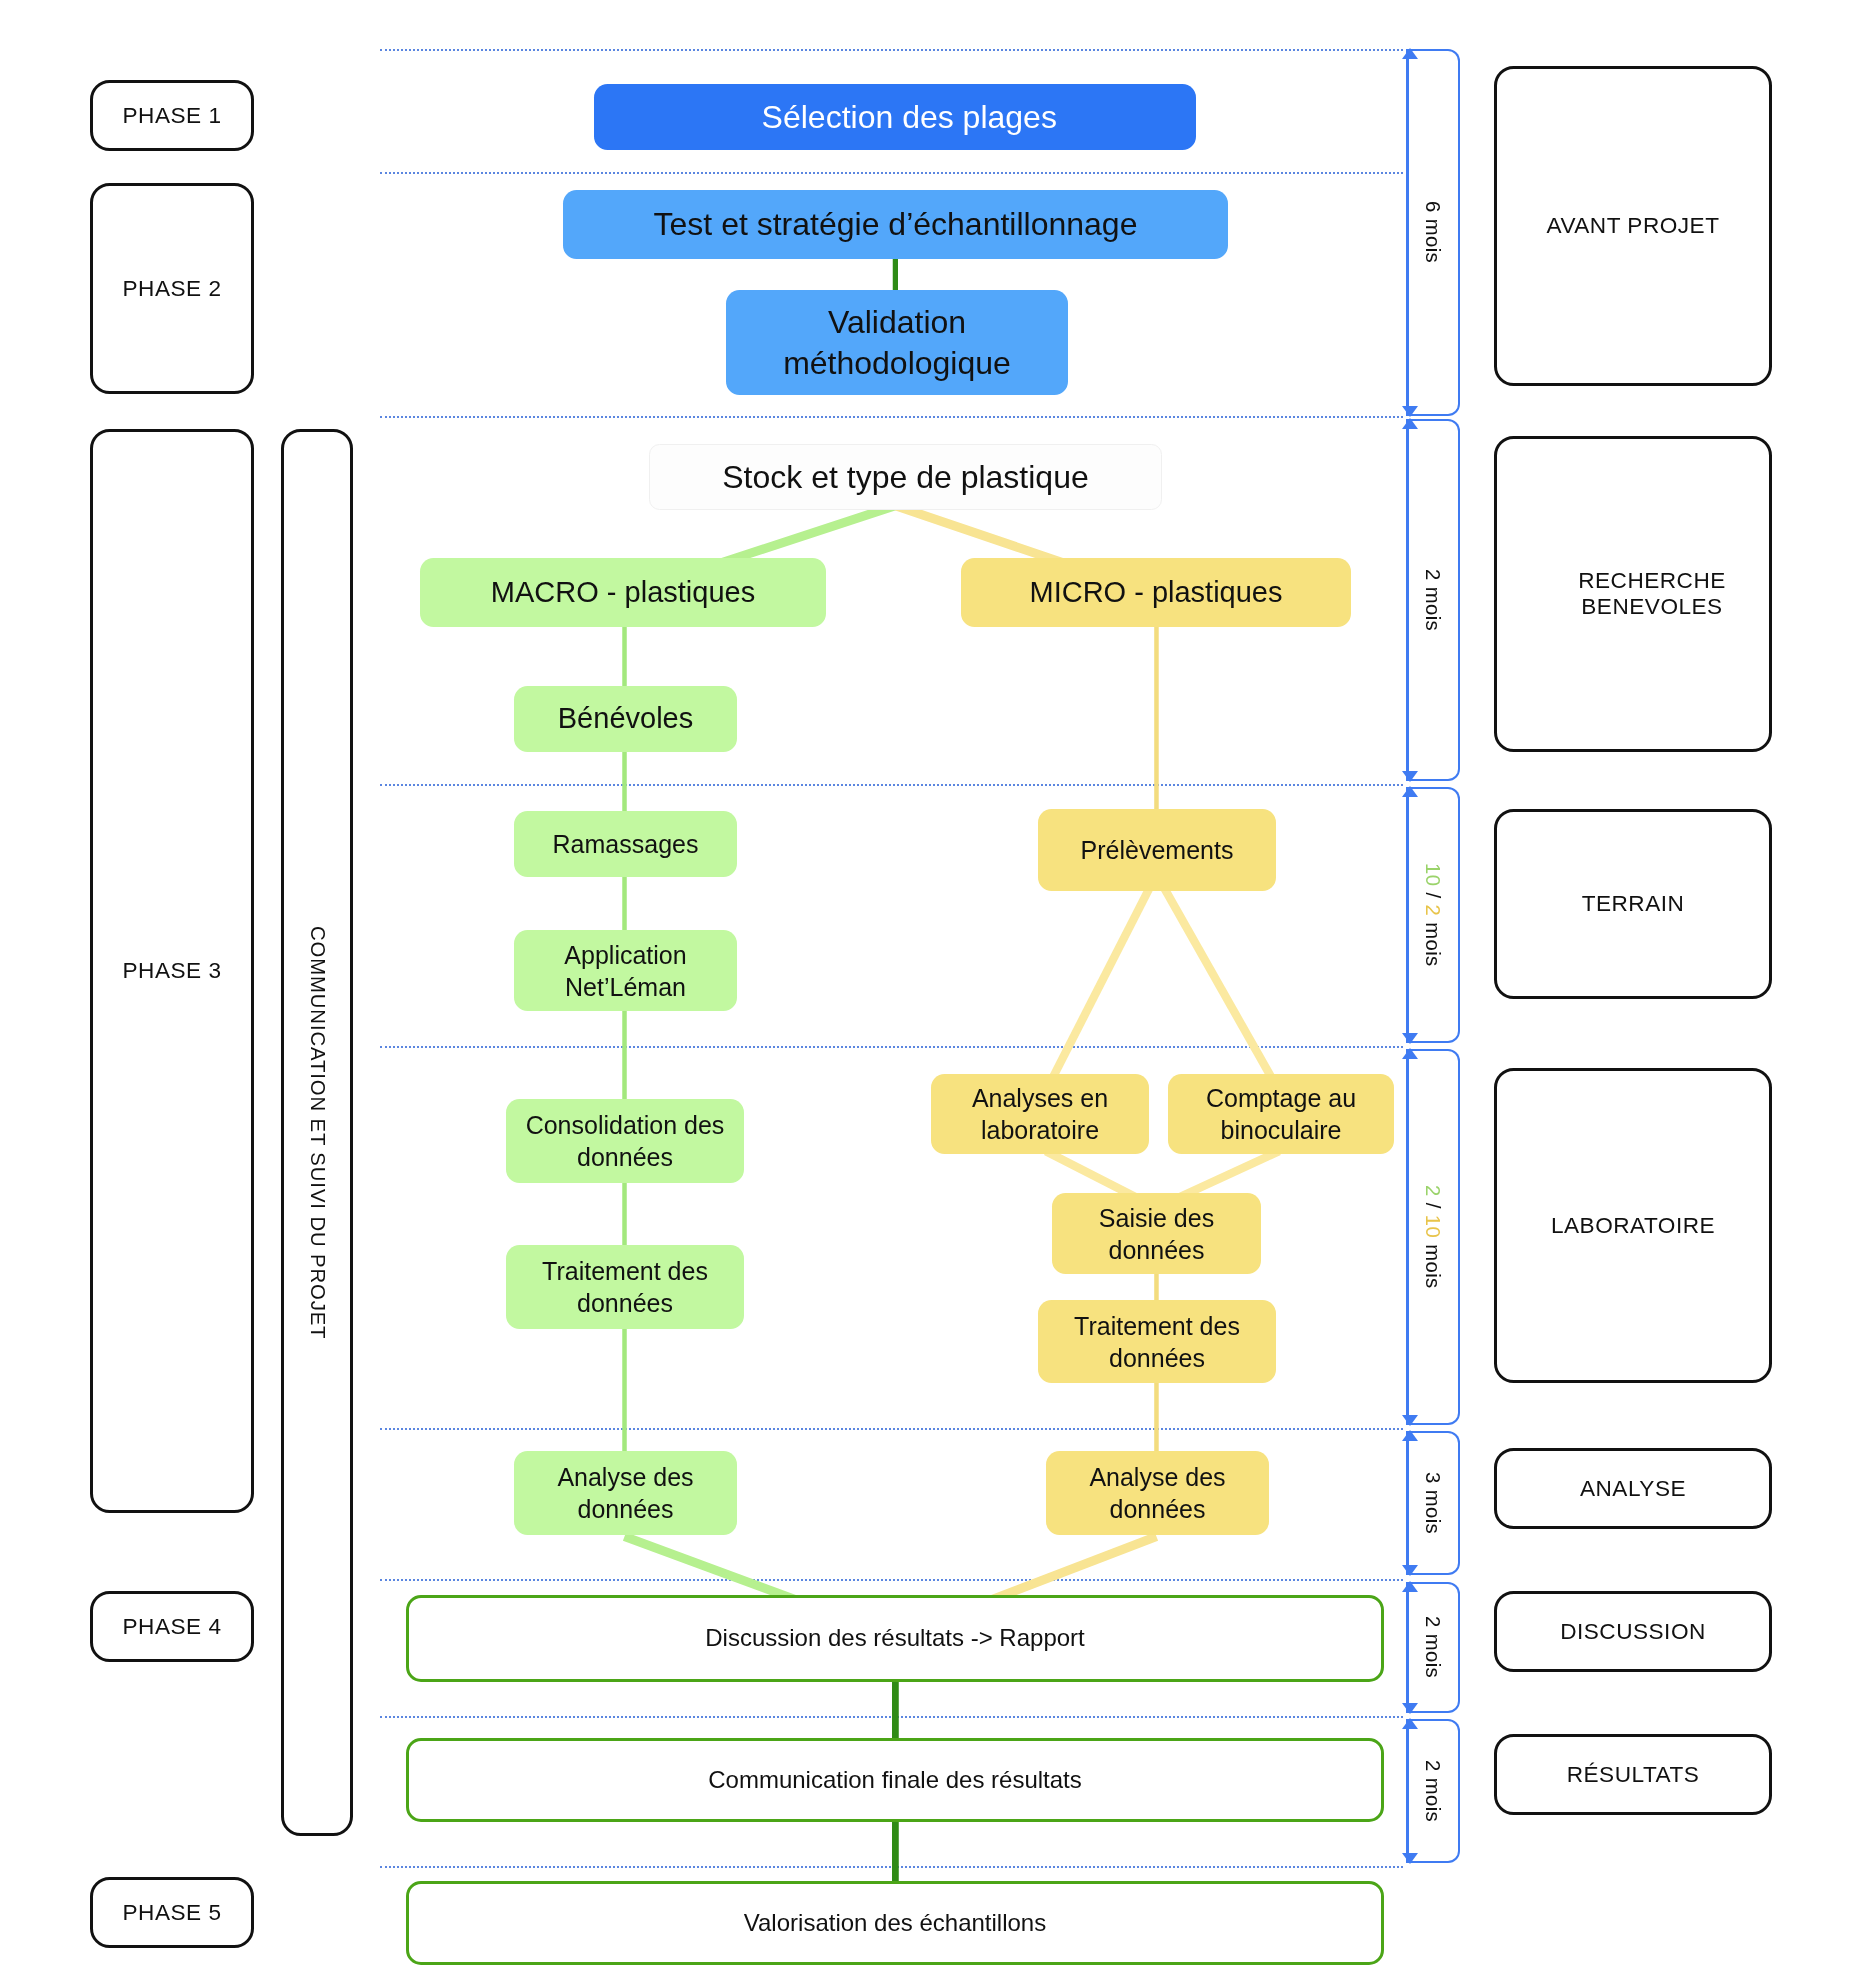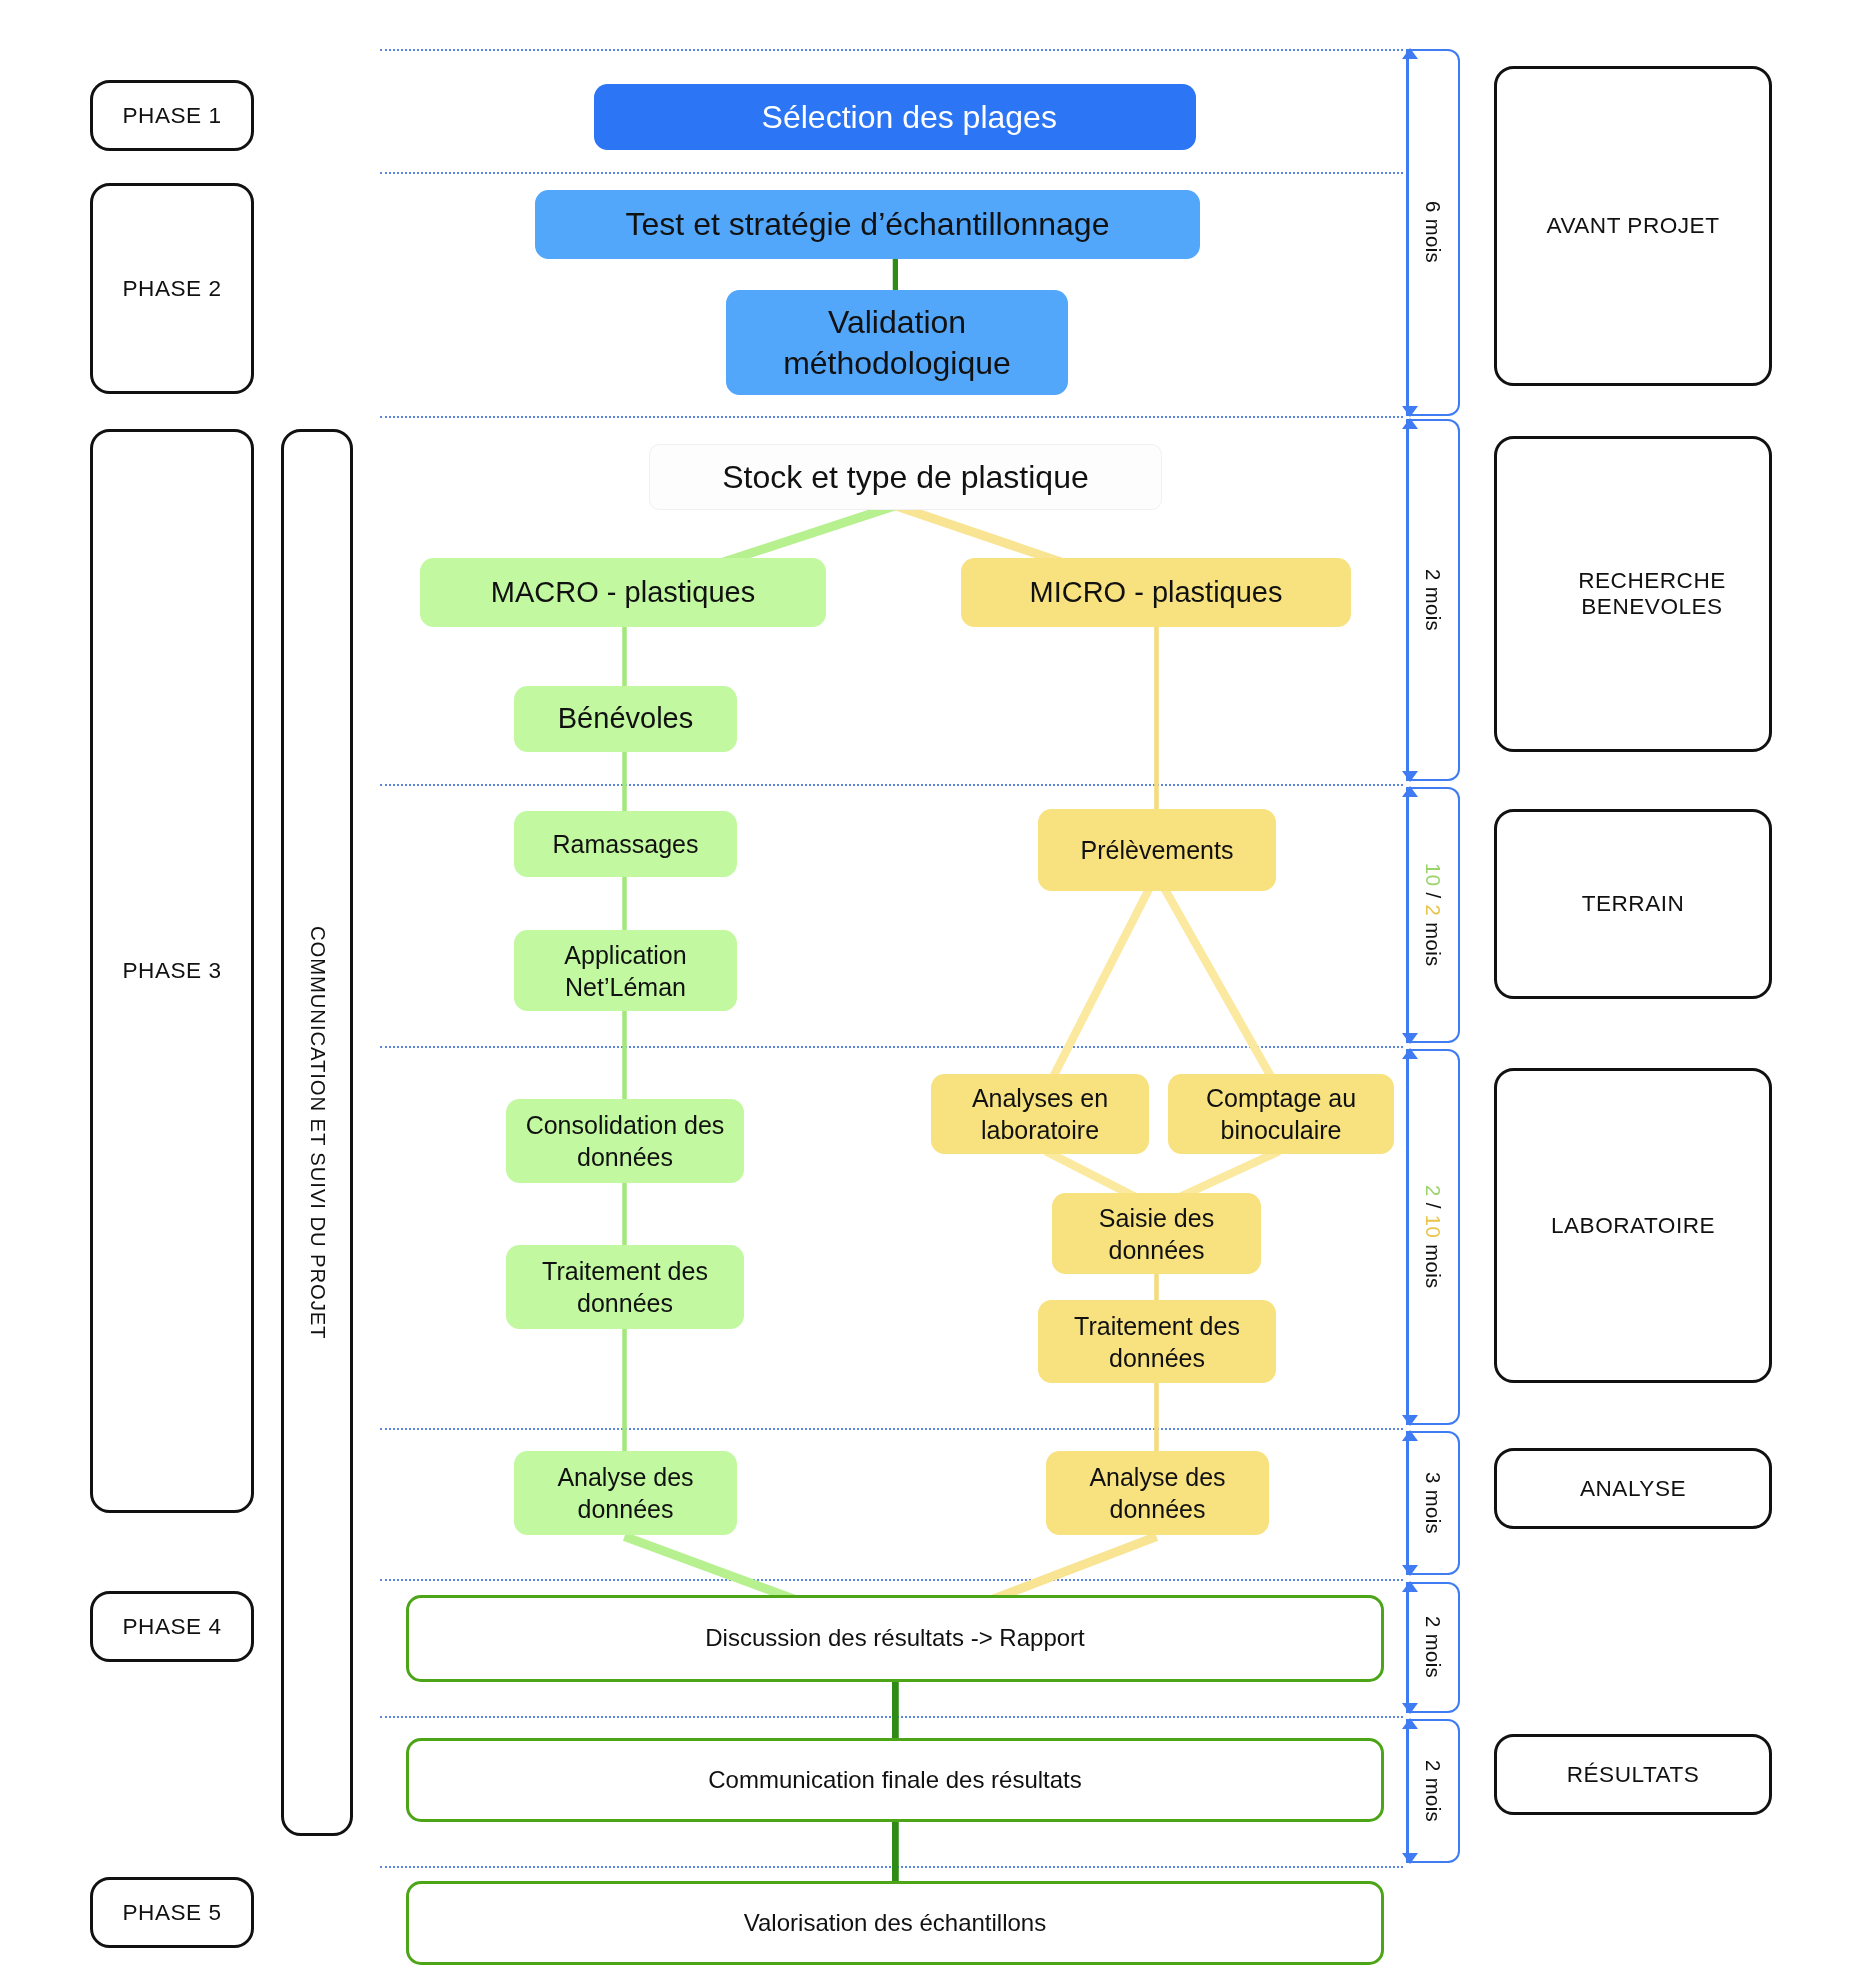--- a/index.html
+++ b/index.html
@@ -158,21 +158,21 @@
   </div>
 
   <div class="abs outline-box vert" style="left:281px; top:429px; width:72px; height:1407px; font-size:20.3px;">
     <span>COMMUNICATION ET SUIVI DU PROJET</span>
   </div>
 
   <div class="abs pbox blue-dark" style="left:594px; top:84px; width:602px; height:66px;">
     <span>Sélection des plages</span>
   </div>
 
-  <div class="abs pbox blue-light" style="left:535px; top:190px; width:665px; height:69px;">
+  <div class="abs pbox blue-light" style="left:563px; top:190px; width:665px; height:69px;">
     <span>Test et stratégie d’échantillonnage</span>
   </div>
 
   <div class="abs pbox blue-light multi" style="left:726px; top:290px; width:342px; height:105px; white-space:pre-line;">
     <span>Validation
 méthodologique</span>
   </div>
 
   <div class="abs pbox white-soft" style="left:649px; top:444px; width:513px; height:66px;">
     <span>Stock et type de plastique</span>
@@ -304,19 +304,22 @@
   </div>
 
   <div class="abs outline-box" style="left:1494px; top:1068px; width:278px; height:315px; white-space:pre-line;">
     <span>LABORATOIRE</span>
   </div>
 
   <div class="abs outline-box" style="left:1494px; top:1448px; width:278px; height:81px; white-space:pre-line;">
     <span>ANALYSE</span>
   </div>
 
+  <div class="abs outline-box" style="left:1494px; top:1591px; width:278px; height:81px; white-space:pre-line;">
+    <span>DISCUSSION</span>
+  </div>
 
   <div class="abs outline-box" style="left:1494px; top:1734px; width:278px; height:81px; white-space:pre-line;text-align:center;">
     <span>RÉSULTATS</span>
   </div>
 
 </div>
 
 
 </body></html>

